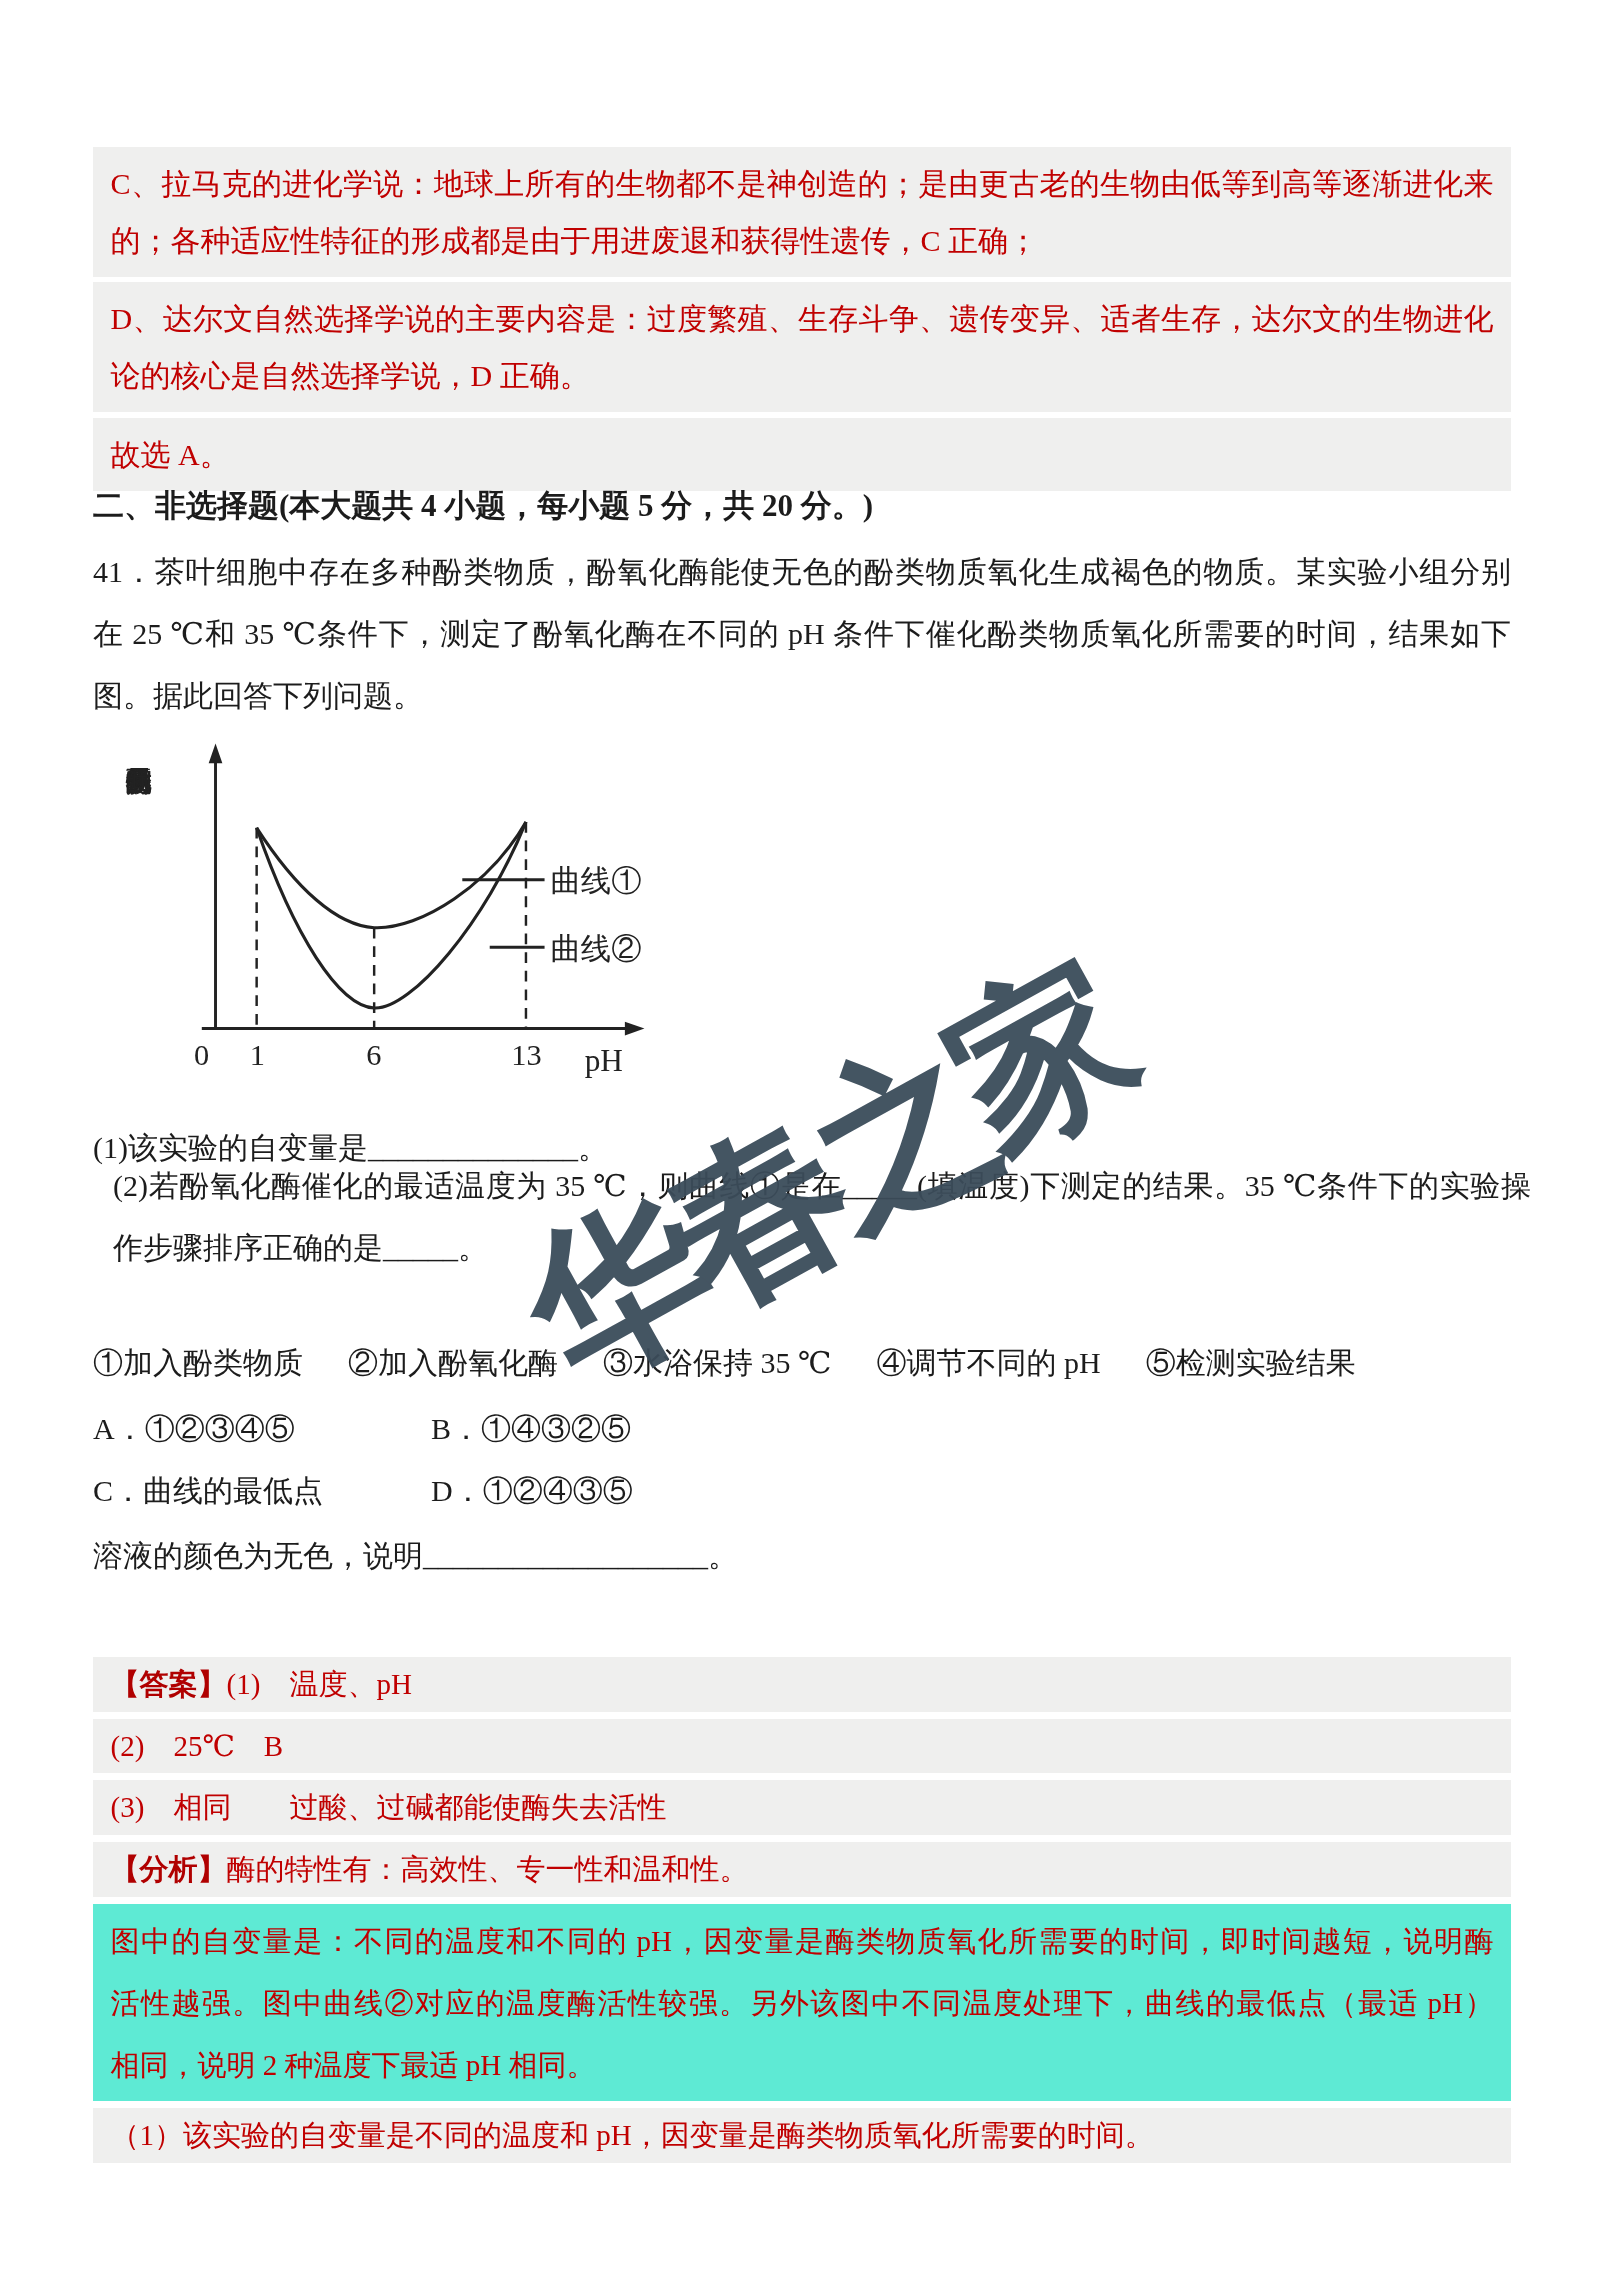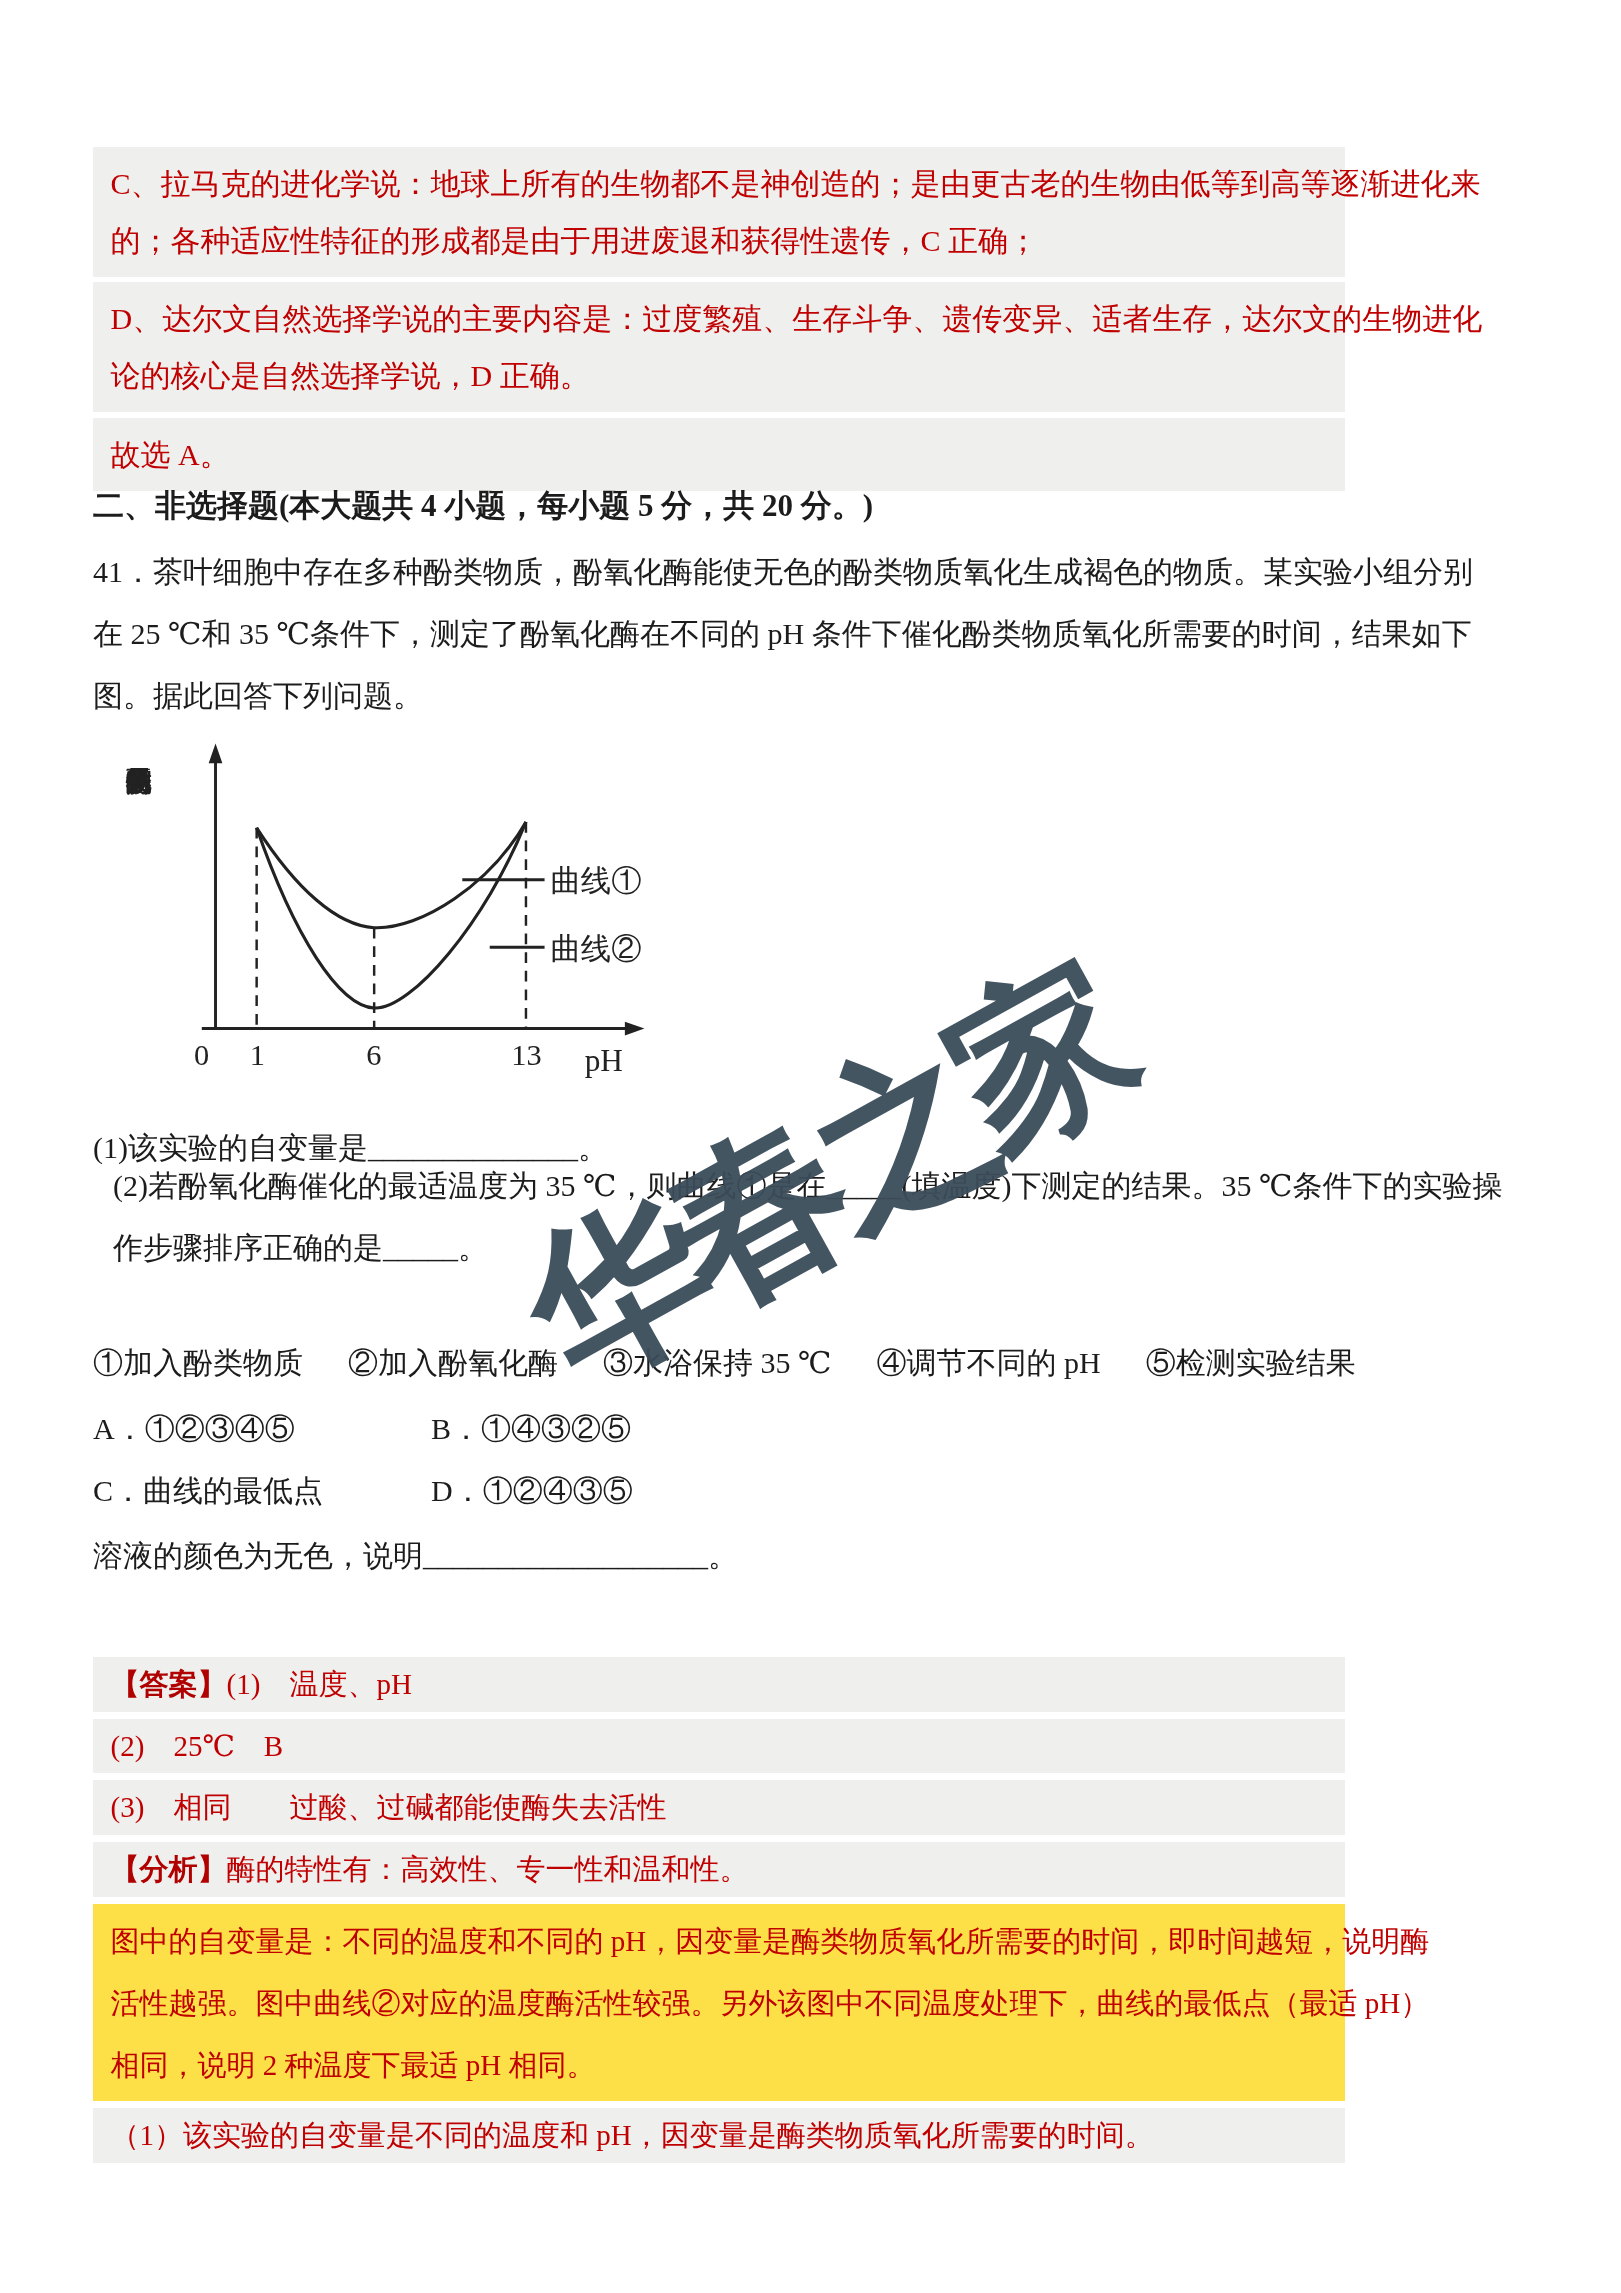--- a/index.html
+++ b/index.html
@@ -4,30 +4,30 @@
 <style>
   html, body { margin:0; padding:0; }
   body {
     width:1621px; height:2294px;
     position:relative;
     background:#ffffff;
     font-family:"Liberation Serif","DejaVu Serif",serif;
     color:#1c1c1c;
     overflow:hidden;
   }
-  .col { position:absolute; left:93px; width:1252px; }
+  .col { position:absolute; left:93px; width:1418px; }
   .line { font-size:30px; line-height:57px; white-space:nowrap; }
   .wrapline { font-size:30px; line-height:62px; }
   .j { text-align:justify; text-align-last:justify; }
   .red { color:#c00000; }
   .hl-para { background:#efefee; padding:7.8px 17.6px; margin-bottom:5.9px; }
   .heading { font-size:31px; font-weight:bold; line-height:41px; white-space:nowrap; }
   .answer-band { background:#efefee; padding:5.9px 17.6px; margin-bottom:6.9px; font-size:29px; line-height:43px; color:#c00000; }
   .answer-band .lbl { font-weight:bold; color:#b00000; }
-  .analysis-body { background:#fde047; padding:5.9px 17.6px; margin-bottom:6.9px; font-size:29px; line-height:62px; color:#c00000; }
+  .analysis-body { background:#5eead4; padding:5.9px 17.6px; margin-bottom:6.9px; font-size:29px; line-height:62px; color:#c00000; }
   .steps-row { display:flex; gap:45px; font-size:30px; line-height:49px; white-space:nowrap; }
   .opt-row { display:flex; font-size:30px; line-height:49px; white-space:nowrap; }
   .opt-row .opt-a { width:338px; }
   .chart-wrap { position:absolute; left:98px; top:720px; }
   svg text { font-family:"Liberation Serif","DejaVu Serif",serif; fill:#222; }
   .watermark {
     position:absolute; left:470px; top:1063px; width:686px; height:186px;
     font-family:"Liberation Sans","DejaVu Sans",sans-serif;
     font-size:176px; font-weight:bold; letter-spacing:-14.7px;
     color:#3b4c5a; opacity:0.95;

